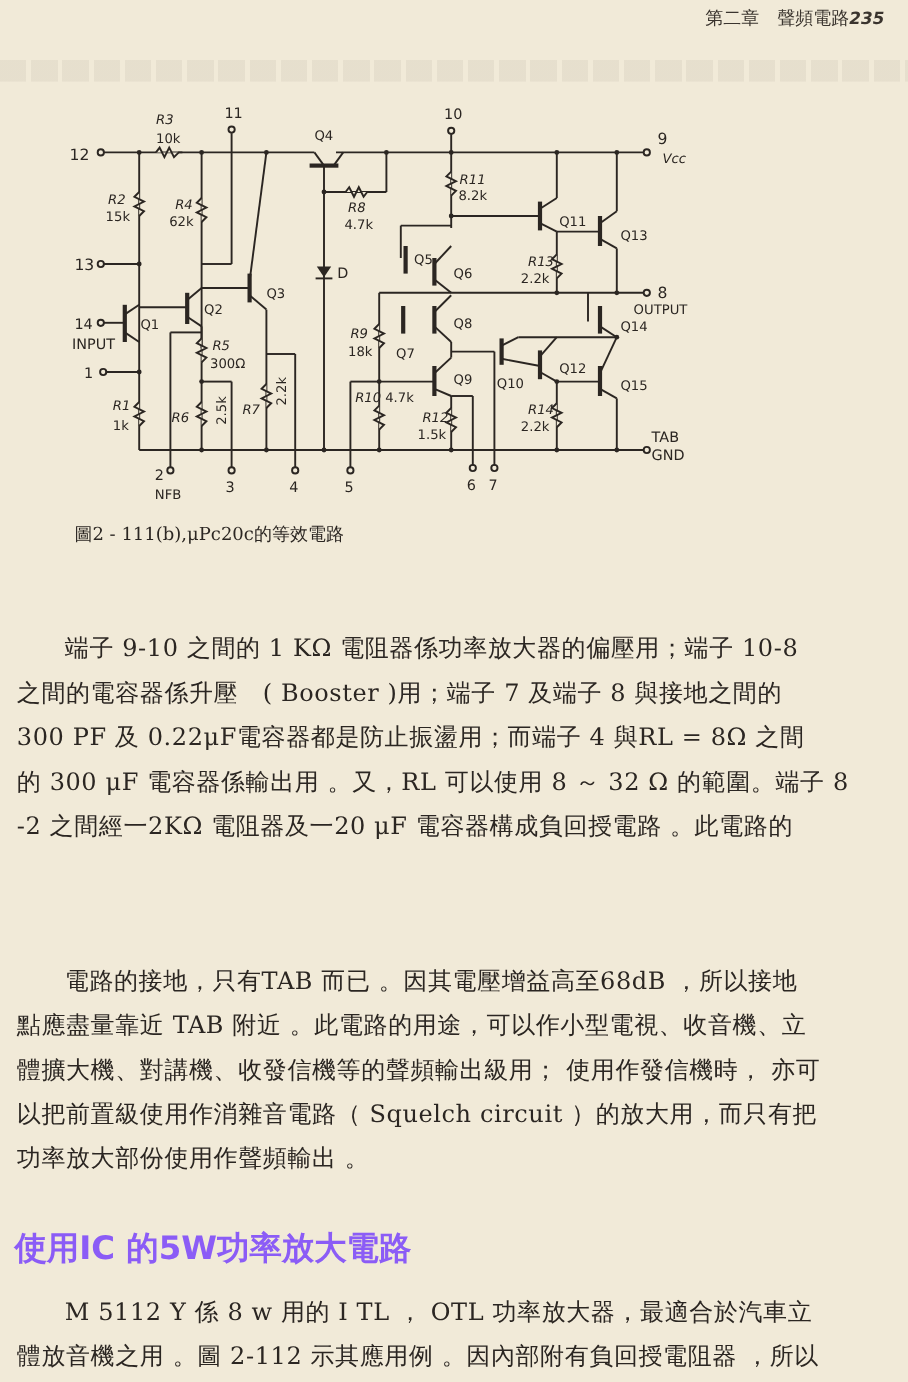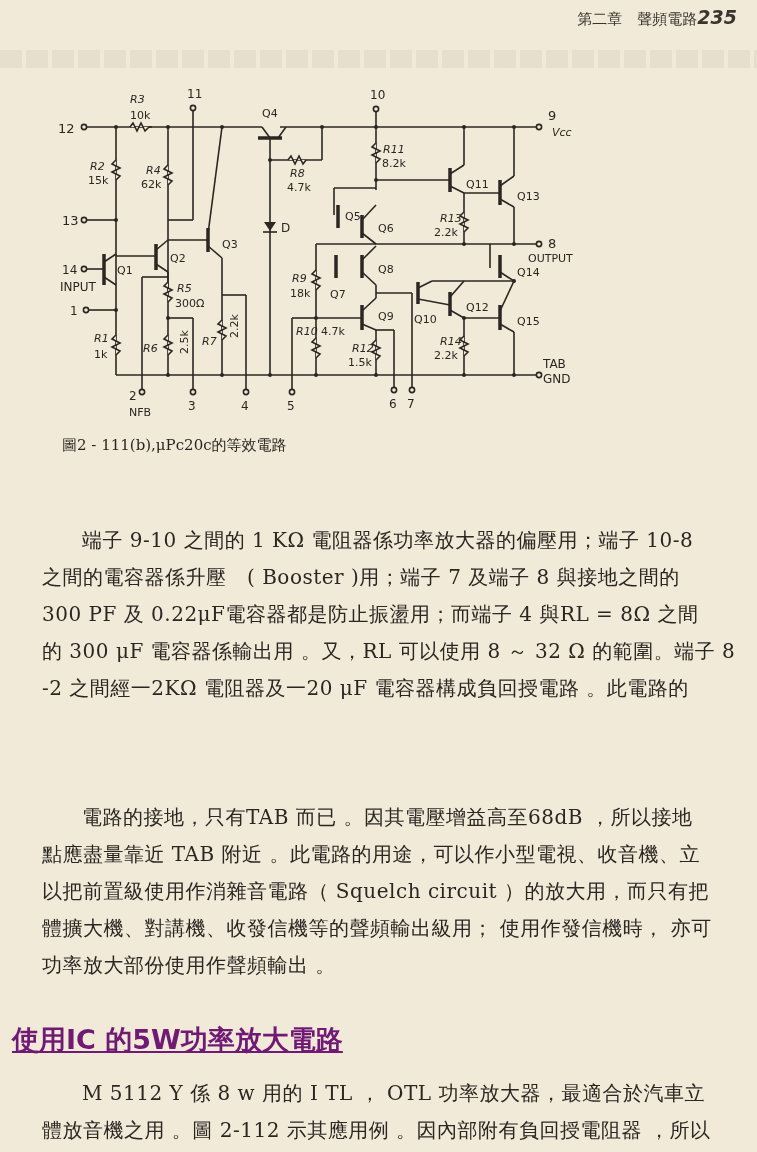--- a/index.html
+++ b/index.html
@@ -11,35 +11,35 @@
   }
   .bleed {
     position:absolute; left:0; right:0; height:18px; top:50px;
     background:repeating-linear-gradient(90deg, rgba(60,50,40,0.06) 0 22px, rgba(60,50,40,0) 22px 26px);
   }
   .header {
     position:absolute; top:6px; right:20px; display:flex; align-items:baseline; 
     font-family:"DejaVu Sans","Liberation Sans",sans-serif;
   }
   .header .chapter { font-size:15px; color:#3a342e; }
-  .header .page-num { font-size:19px; font-weight:bold; font-style:italic; color:#3a342e; }
+  .header .page-num { font-size:14px; font-weight:bold; font-style:italic; color:#3a342e; }
   .figure { position:absolute; left:50px; top:80px; width:560px; height:360px; }
   .figure svg { width:100%; height:100%; }
   .caption {
     position:absolute; left:62px; top:436px; font-size:15px; color:#2b2622;
   }
   .para {
     position:absolute; left:14px; width:735px; font-size:20px; line-height:37px;
     letter-spacing:0.5px; color:#2b2622;
   }
-  .para .line { display:block; white-space:nowrap;margin-left:28px; }
+  .para .line { display:block; white-space:nowrap; }
   .indent { padding-left:40px; }
   .section-title {
     position:absolute; left:12px; top:1022px; font-size:27px; font-weight:bold;
-    font-family:"DejaVu Sans","Liberation Sans",sans-serif; color:#701a75;text-decoration:underline;
+    font-family:"DejaVu Sans","Liberation Sans",sans-serif; color:#8b5cf6;
   }
   svg text { font-family:"DejaVu Sans","Liberation Sans",sans-serif; fill:#2b2622; }
   svg .it { font-style:italic; }
 </style>
 </head>
 <body>
 
 <div class="bleed"></div>
 
 <div class="header">
@@ -304,22 +304,22 @@
   <span class="line indent">端子 9-10 之間的 1 KΩ  電阻器係功率放大器的偏壓用；端子 10-8</span>
   <span class="line">之間的電容器係升壓　( Booster )用；端子 7 及端子 8 與接地之間的</span>
   <span class="line">300  PF 及 0.22μF電容器都是防止振盪用；而端子 4 與RL = 8Ω  之間</span>
   <span class="line">的 300  μF 電容器係輸出用 。又，RL  可以使用 8 ～ 32  Ω 的範圍。端子 8</span>
   <span class="line">-2  之間經一2KΩ  電阻器及一20 μF 電容器構成負回授電路 。此電路的</span>
 </div>
 
 <div class="para" style="top:799px;">
   <span class="line indent">電路的接地，只有TAB  而已 。因其電壓增益高至68dB  ，所以接地</span>
   <span class="line">點應盡量靠近 TAB  附近 。此電路的用途，可以作小型電視、收音機、立</span>
+  <span class="line">體擴大機、對講機、收發信機等的聲頻輸出級用；  使用作發信機時， 亦可</span>
   <span class="line">以把前置級使用作消雜音電路（ Squelch  circuit ）的放大用，而只有把</span>
-  <span class="line">體擴大機、對講機、收發信機等的聲頻輸出級用；  使用作發信機時， 亦可</span>
   <span class="line">功率放大部份使用作聲頻輸出 。</span>
 </div>
 
 <div class="section-title">使用IC 的5W功率放大電路</div>
 
 <div class="para" style="top:1075px;">
   <span class="line indent">M 5112 Y  係 8 w 用的  I TL  ，  OTL 功率放大器，最適合於汽車立</span>
   <span class="line">體放音機之用 。圖 2-112  示其應用例 。因內部附有負回授電阻器 ，所以</span>
 </div>
 

